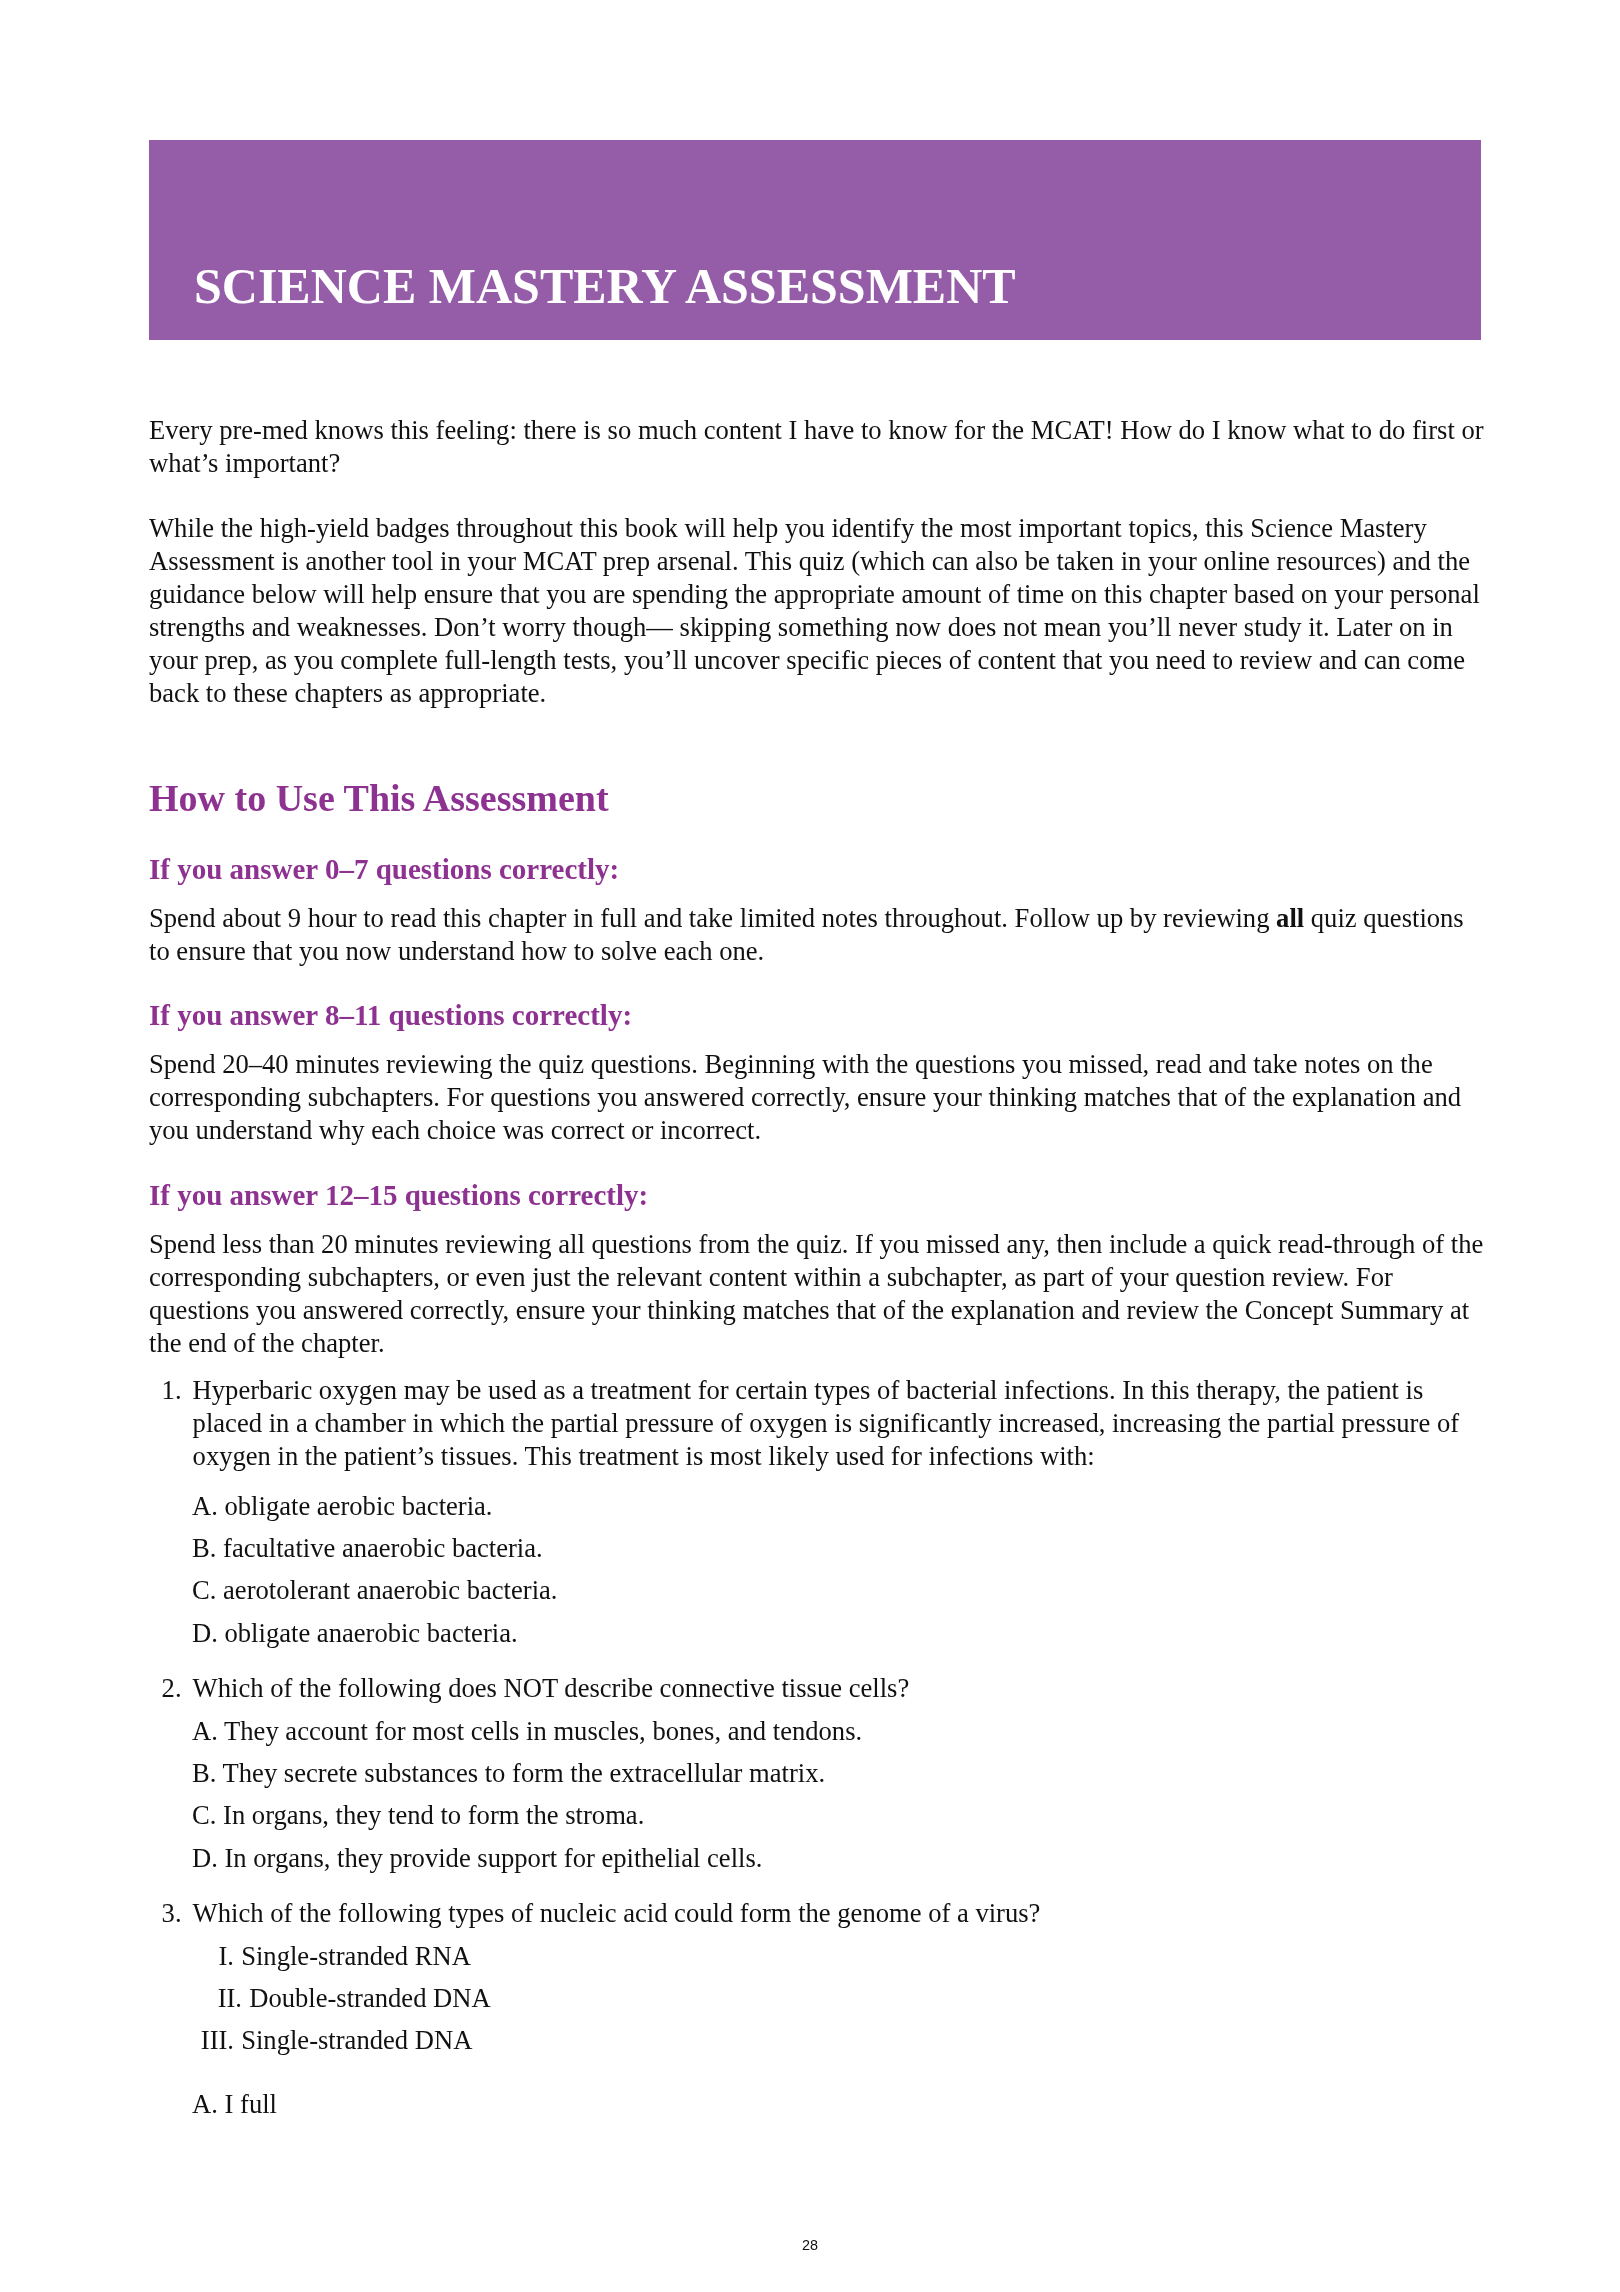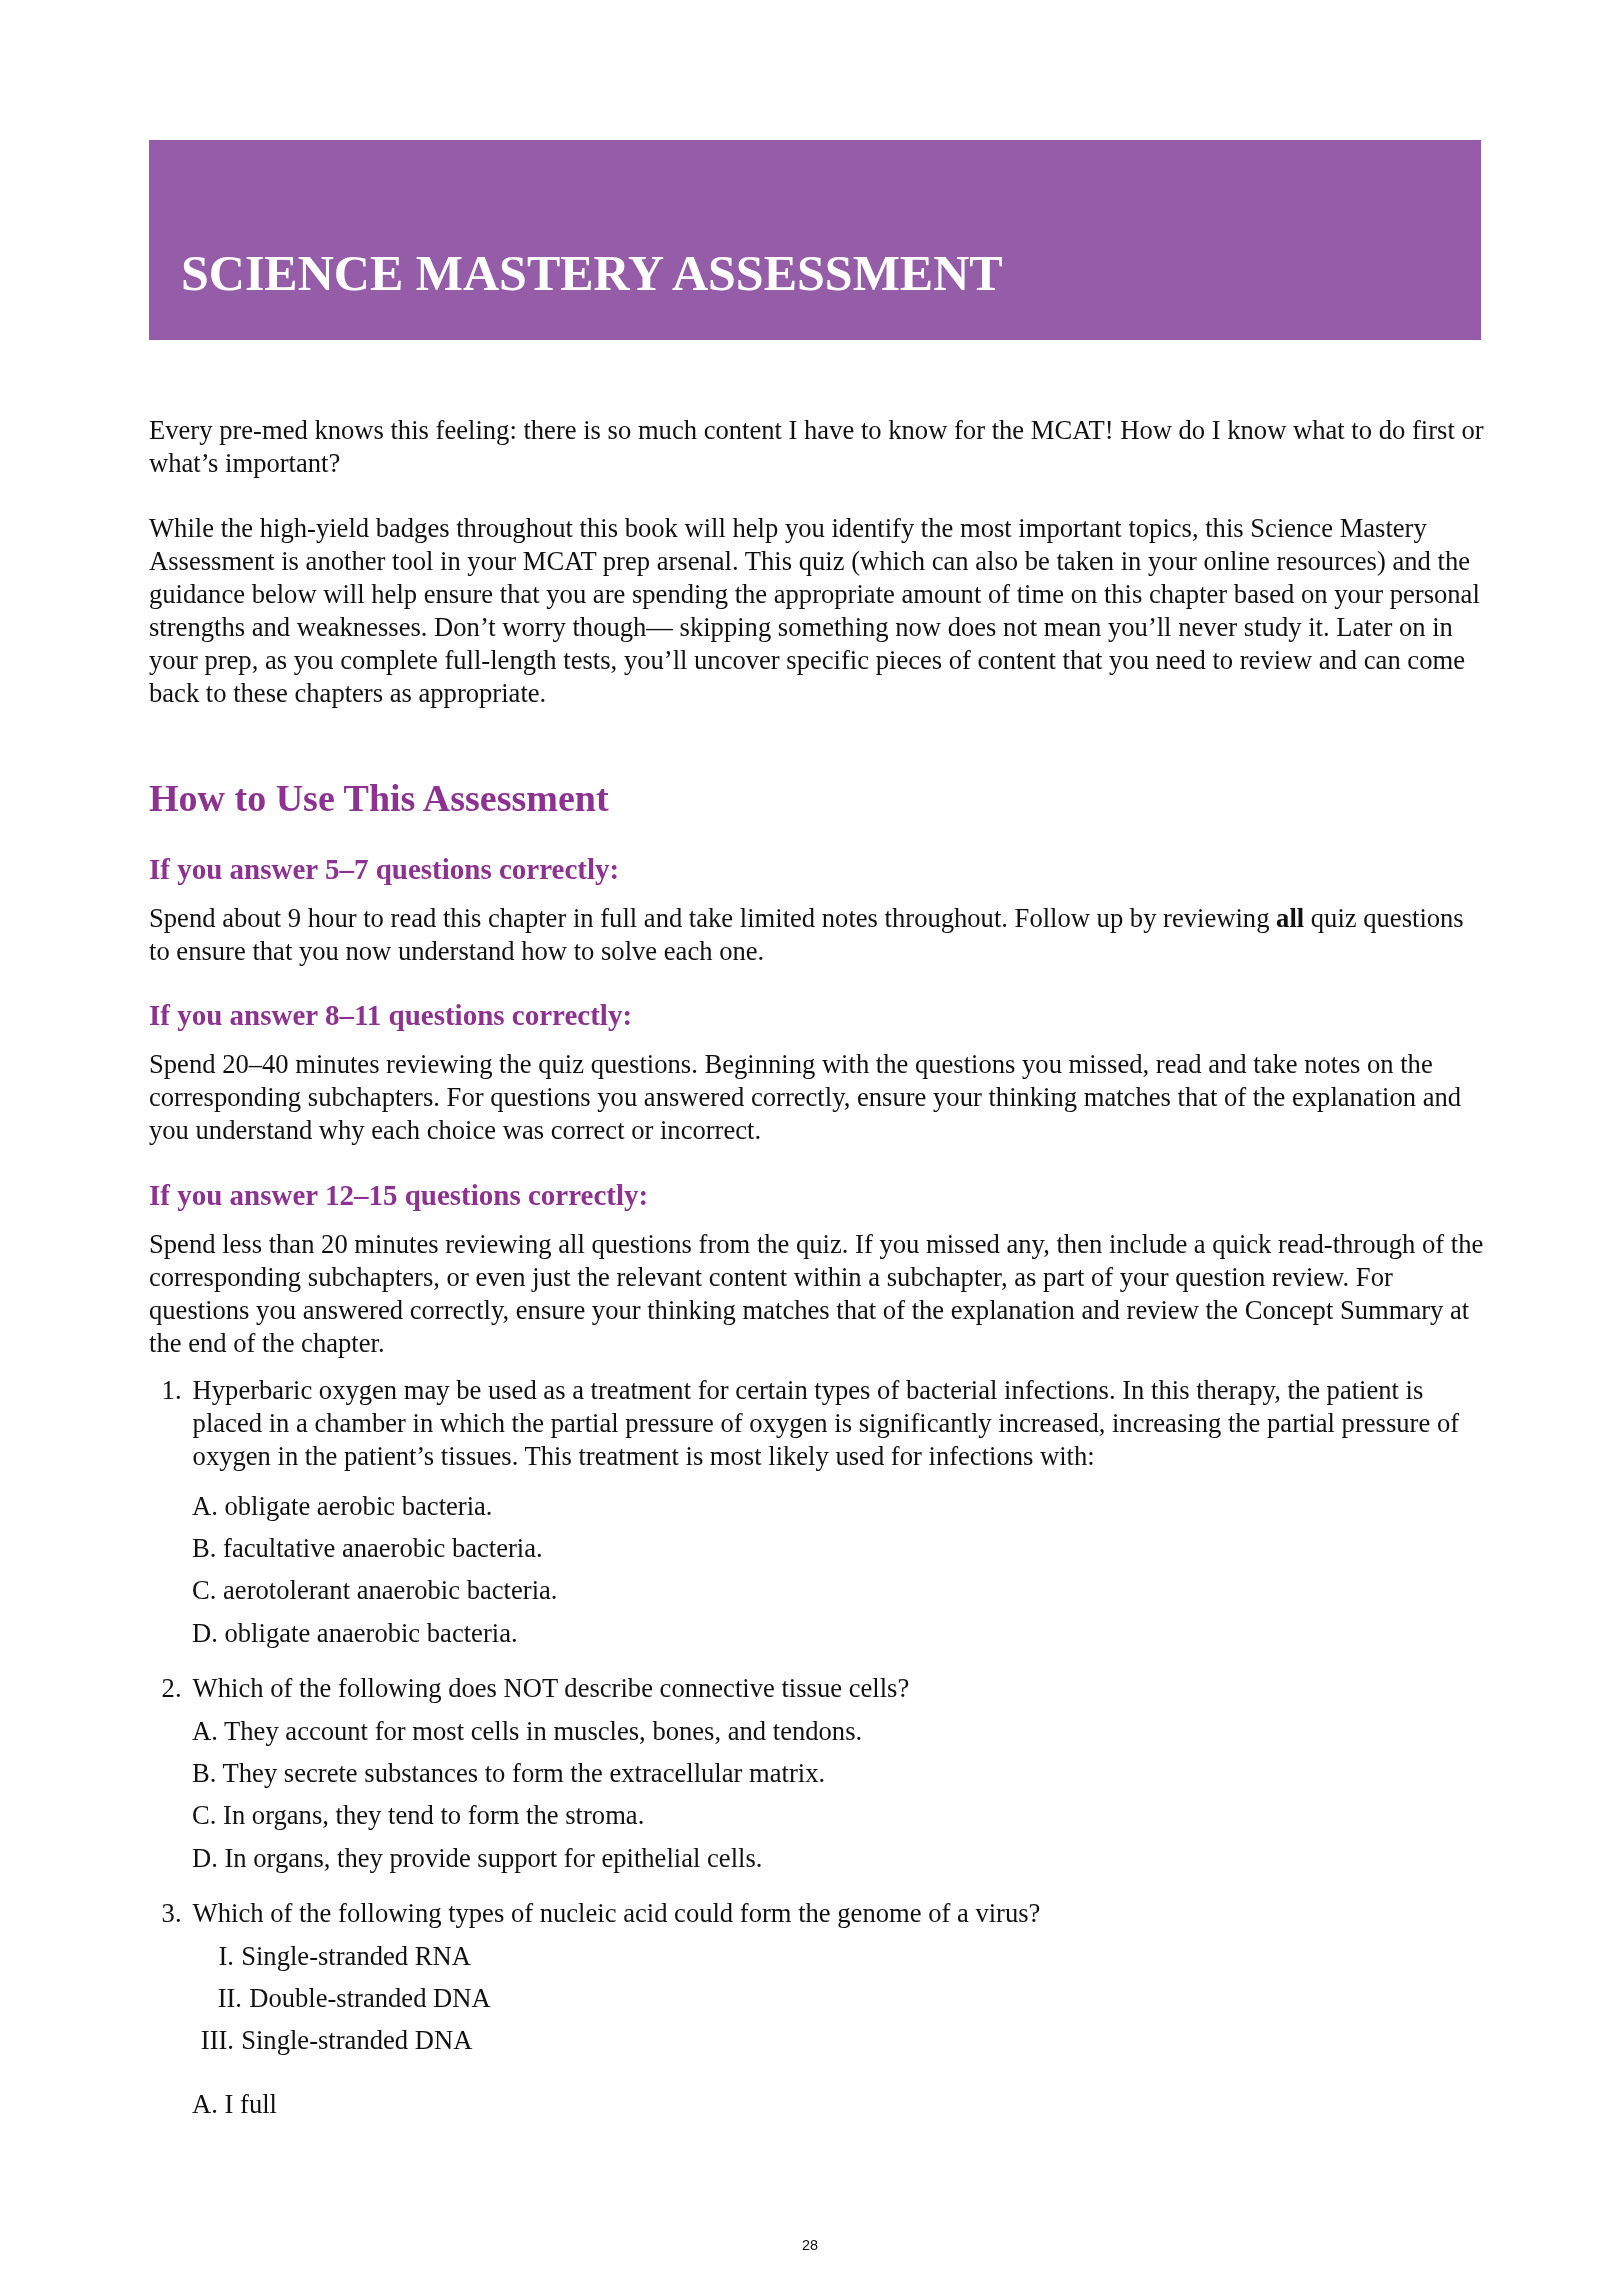--- a/index.html
+++ b/index.html
@@ -16,21 +16,21 @@
       left: 149px;
       top: 140px;
       width: 1332px;
       height: 200px;
       background: #955ca8;
     }
     .banner-title {
       position: absolute;
       left: 32px;
       top: 104px;
-      margin: 0;
+      margin: 13px;
       font-family: "Liberation Serif", serif;
       font-weight: bold;
       font-size: 50px;
       letter-spacing: 0px;
       color: #ffffff;
       white-space: nowrap;
     }
     .content {
       position: absolute;
       left: 149px;
@@ -104,21 +104,21 @@
   <h1 class="banner-title">SCIENCE MASTERY ASSESSMENT</h1>
 </div>
 
 <div class="content">
 
   <p class="para body-text" style="top:414px;">Every pre-med knows this feeling: there is so much content I have to know for the MCAT! How do I know what to do first or what’s important?</p>
   <p class="para body-text" style="top:512px;">While the high-yield badges throughout this book will help you identify the most important topics, this Science Mastery Assessment is another tool in your MCAT prep arsenal. This quiz (which can also be taken in your online resources) and the guidance below will help ensure that you are spending the appropriate amount of time on this chapter based on your personal strengths and weaknesses. Don’t worry though— skipping something now does not mean you’ll never study it. Later on in your prep, as you complete full-length tests, you’ll uncover specific pieces of content that you need to review and can come back to these chapters as appropriate.</p>
 
   <h2 class="section-heading" style="top:776px;">How to Use This Assessment</h2>
 
-  <h3 class="sub-heading" style="top:853px;">If you answer 5–7 questions correctly:</h3>
+  <h3 class="sub-heading" style="top:853px;">If you answer 0–7 questions correctly:</h3>
   <p class="para body-text" style="top:902px;"><span>Spend about 9 hour to read this chapter in full and take limited notes throughout. Follow up by reviewing </span><strong>all</strong><span>  quiz questions to ensure that you now understand how to solve each one.</span></p>
 
   <h3 class="sub-heading" style="top:999px;">If you answer 8–11 questions correctly:</h3>
   <p class="para body-text" style="top:1048px;">Spend 20–40 minutes reviewing the quiz questions. Beginning with the questions you missed, read and take notes on the corresponding subchapters. For questions you answered correctly, ensure your thinking matches that of the explanation and you understand why each choice was correct or incorrect.</p>
 
   <h3 class="sub-heading" style="top:1179px;">If you answer 12–15 questions correctly:</h3>
   <p class="para body-text" style="top:1228px;">Spend less than 20 minutes reviewing all questions from the quiz. If you missed any, then include a quick read-through of the corresponding subchapters, or even just the relevant content within a subchapter, as part of your question review. For questions you answered correctly, ensure your thinking matches that of the explanation and review the Concept Summary at the end of the chapter.</p>
 
   <div class="question" style="top:1374px;">
     <div class="q-stem">

